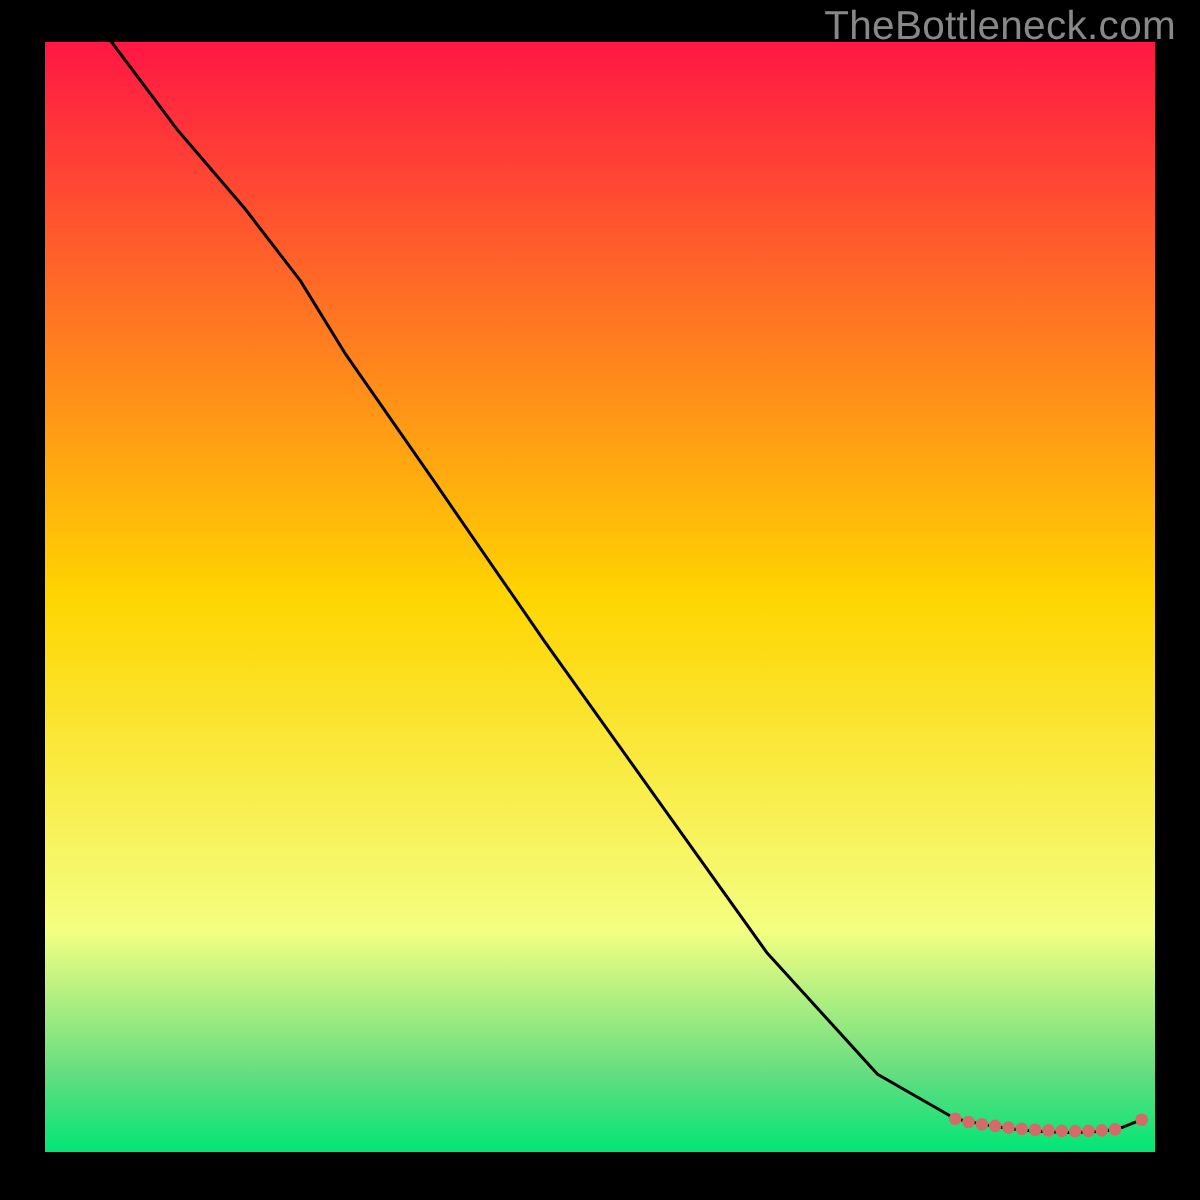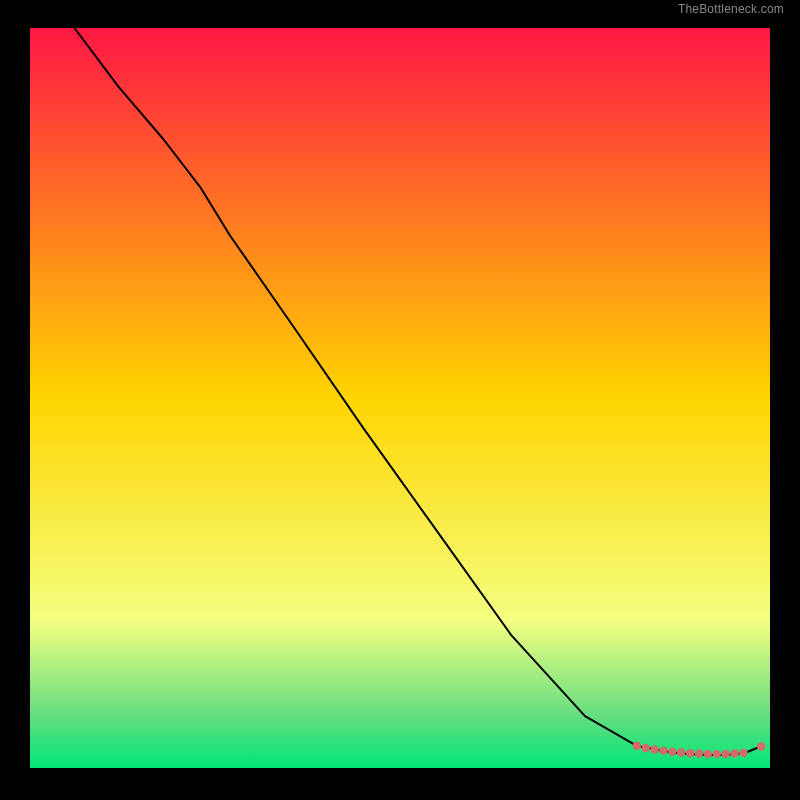--- a/index.html
+++ b/index.html
@@ -9,21 +9,21 @@
     height: 800px;
     background: #000;
     overflow: hidden;
     font-family: Arial, Helvetica, sans-serif;
   }
   .watermark {
     position: absolute;
     top: 2px;
     right: 16px;
     color: #888888;
-    font-size: 12px;
+    font-size: 27px;
     font-weight: 500;
     letter-spacing: 0.2px;
     user-select: none;
     z-index: 10;
   }
   .plot {
     position: absolute;
     left: 30px;
     top: 28px;
     width: 740px;

